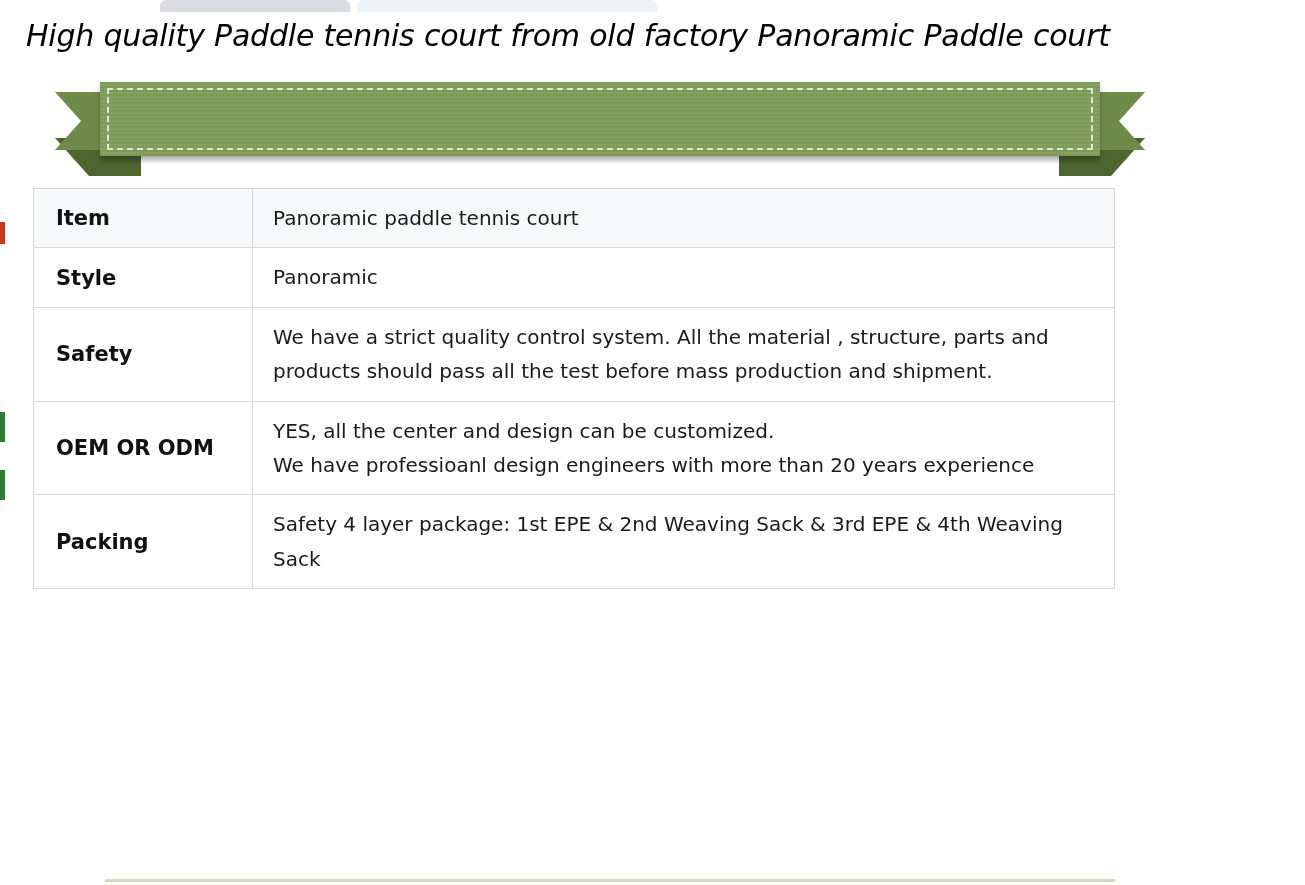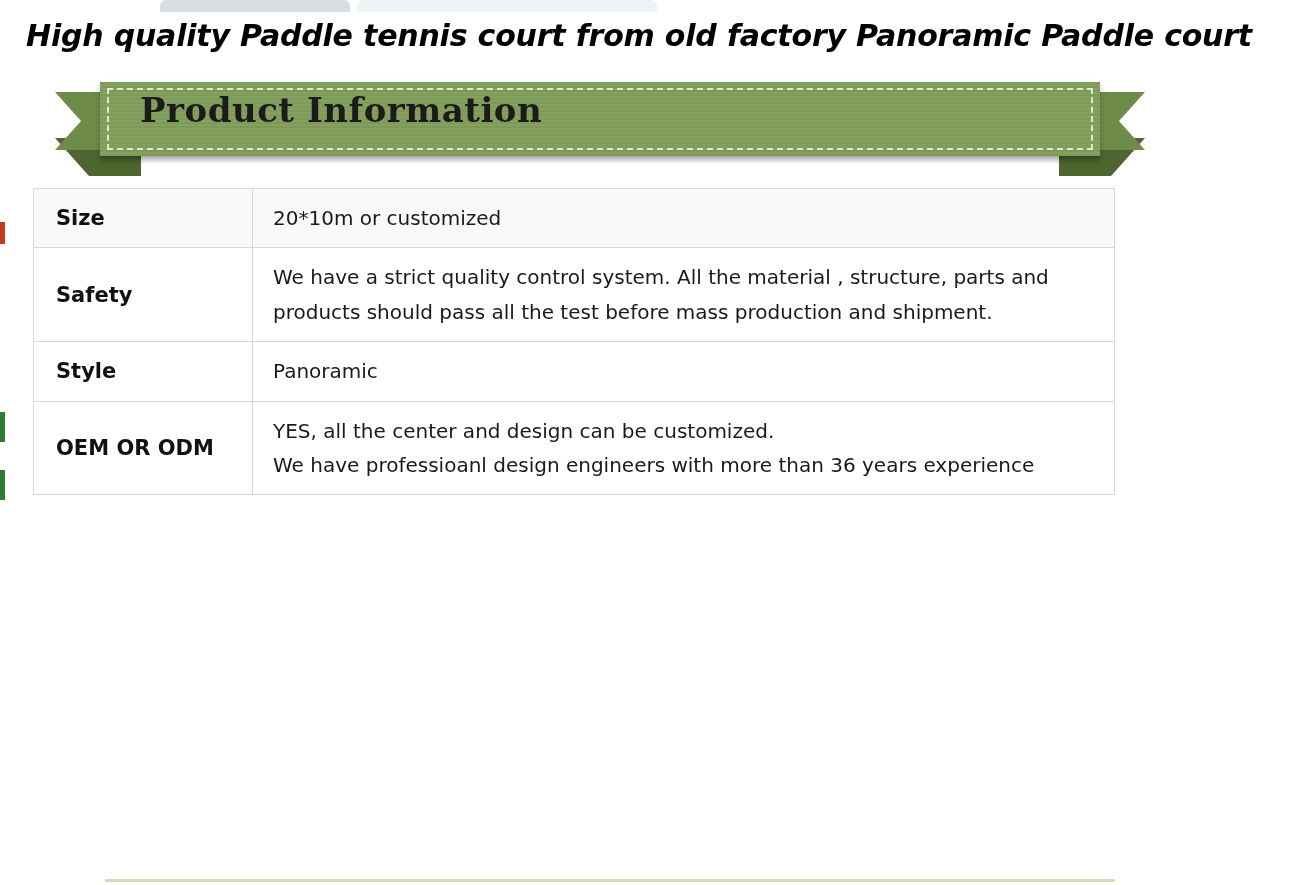--- a/index.html
+++ b/index.html
@@ -63,21 +63,21 @@
     border-top-right-radius: 6px;
   }
 
   .page-title {
     position: absolute;
     left: 26px;
     top: 18px;
     width: 1270px;
     font-family: "DejaVu Sans", sans-serif;
     font-size: 30px;
-    font-weight: bold;
+    font-weight: normal;
     font-style: italic;
     color: #000000;
     letter-spacing: -0.2px;
     white-space: nowrap;
   }
 
   
   .ribbon-wrap {
     position: absolute;
     left: 55px;
@@ -198,46 +198,51 @@
 
 <div class="page-title">High quality Paddle tennis court from old factory Panoramic Paddle court</div>
 
 <div class="ribbon-wrap">
   <div class="ribbon-drop left"></div>
   <div class="ribbon-drop right"></div>
   <div class="ribbon-tail left"></div>
   <div class="ribbon-tail right"></div>
   <div class="ribbon-shadow-strip"></div>
   <div class="ribbon-main"></div>
-  <div class="ribbon-text">Product Information</div>
 </div>
 
 <table class="product-table">
   <tbody>
     <tr>
-      <td class="label">Size</td>
-      <td class="value">
-        <span class="line">20*10m or customized</span>
+      <td class="label">Item</td>
+      <td class="value">
+        <span class="line">Panoramic paddle tennis court</span>
+      </td>
+    </tr>
+    <tr>
+      <td class="label">Style</td>
+      <td class="value">
+        <span class="line">Panoramic</span>
       </td>
     </tr>
     <tr>
       <td class="label">Safety</td>
       <td class="value">
         <span class="line">We have a strict quality control system. All the material , structure, parts and products should pass all the test before mass production and shipment.</span>
       </td>
     </tr>
     <tr>
-      <td class="label">Style</td>
-      <td class="value">
-        <span class="line">Panoramic</span>
-      </td>
-    </tr>
-    <tr>
       <td class="label">OEM OR ODM</td>
       <td class="value">
         <span class="line">YES, all the center and design can be customized.</span>
-        <span class="line">We have professioanl design engineers with more than 36 years experience</span>
+        <span class="line">We have professioanl design engineers with more than 20 years experience</span>
+      </td>
+    </tr>
+    <tr>
+      <td class="label">Packing</td>
+      <td class="value">
+        <span class="line">Safety 4 layer package: 1st EPE &amp; 2nd Weaving Sack &amp; 3rd EPE &amp; 4th Weaving Sack</span>
       </td>
     </tr>
   </tbody>
 </table>
 
 <div class="bottom-rule"></div>
 
 </body></html>

